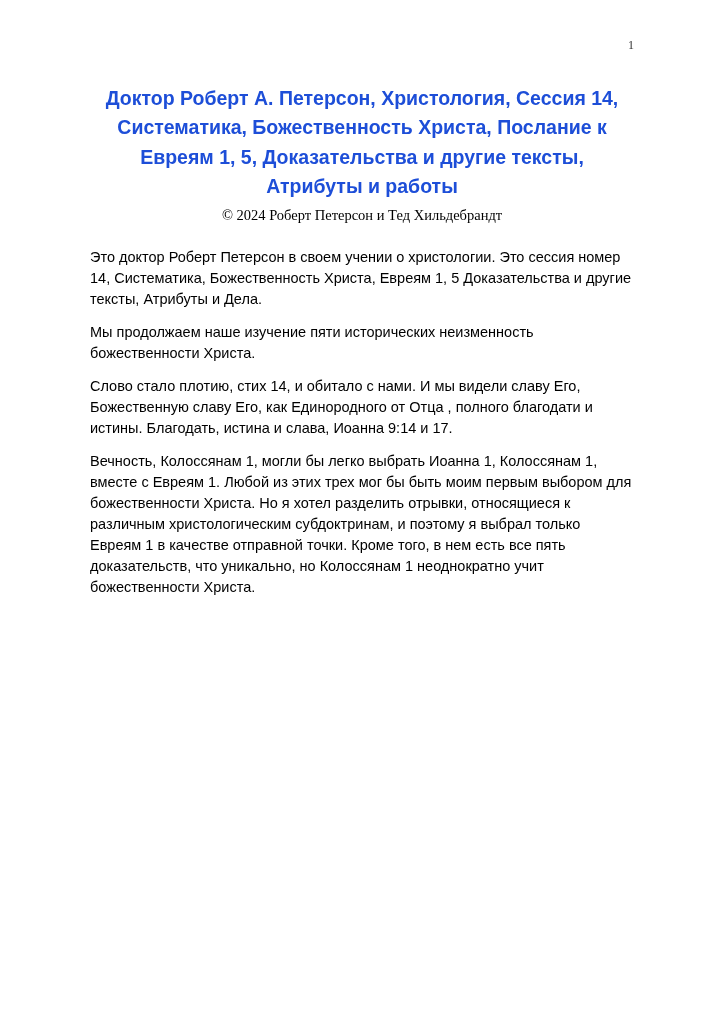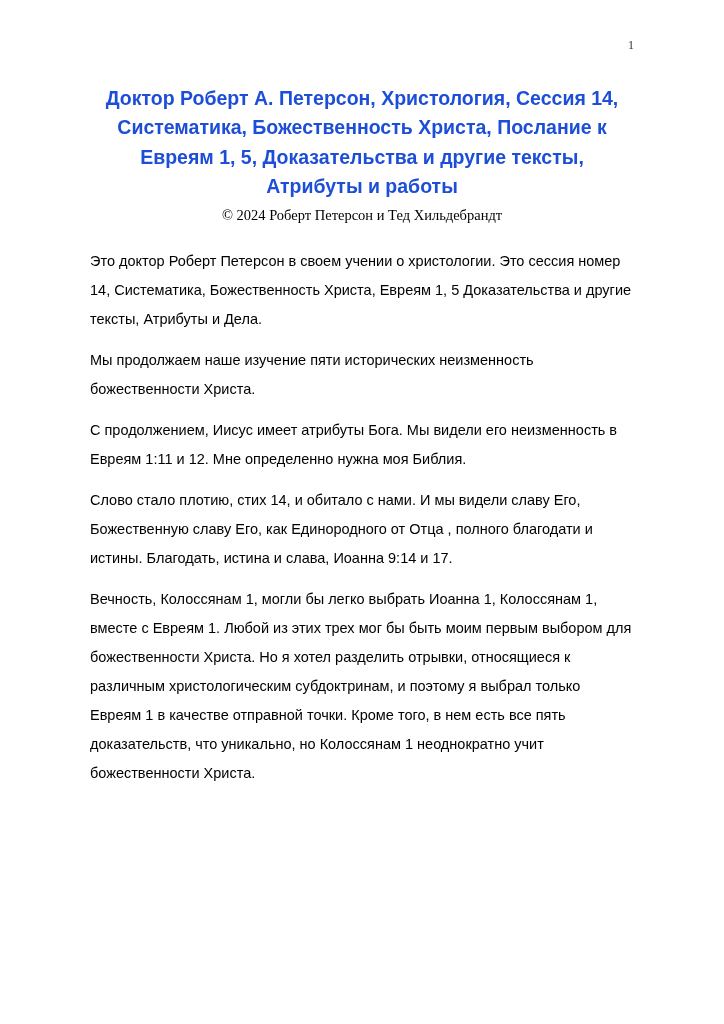--- a/index.html
+++ b/index.html
@@ -53,21 +53,21 @@
     font-family: "Liberation Serif", serif;
     font-size: 14.5px;
     line-height: 1.4;
     color: #000000;
   }
 
   .body-text {
     margin-top: 22px;
     font-family: "Liberation Sans", sans-serif;
     font-size: 14.5px;
-    line-height: 29px;
+    line-height: 21px;
     color: #000000;
     text-align: left;
   }
 
   .body-text p {
     margin: 0 0 12px 0;
   }
 </style>
 </head>
 <body>
@@ -80,19 +80,18 @@
     <h1 class="doc-title">
       <span class="title-line">Доктор Роберт А. Петерсон, Христология, Сессия 14,</span>
       <span class="title-line">Систематика, Божественность Христа, Послание к Евреям 1, 5, Доказательства и другие тексты, Атрибуты и работы</span>
     </h1>
 
     <div class="copyright">© 2024 Роберт Петерсон и Тед Хильдебрандт</div>
 
     <div class="body-text">
       <p>Это доктор Роберт Петерсон в своем учении о христологии. Это сессия номер 14, Систематика, Божественность Христа, Евреям 1, 5 Доказательства и другие тексты, Атрибуты и Дела.</p>
       <p>Мы продолжаем наше изучение пяти исторических неизменность божественности Христа.</p>
-      <p>С продолжением, Иисус имеет атрибуты Бога. Мы видели его неизменность в Евреям 1:11 и 12. Мне определенно нужна моя Библия.</p>
       <p>Слово стало плотию, стих 14, и обитало с нами. И мы видели славу Его, Божественную славу Его, как Единородного от Отца , полного благодати и истины. Благодать, истина и слава, Иоанна 9:14 и 17.</p>
       <p>Вечность, Колоссянам 1, могли бы легко выбрать Иоанна 1, Колоссянам 1, вместе с Евреям 1. Любой из этих трех мог бы быть моим первым выбором для божественности Христа. Но я хотел разделить отрывки, относящиеся к различным христологическим субдоктринам, и поэтому я выбрал только Евреям 1 в качестве отправной точки. Кроме того, в нем есть все пять доказательств, что уникально, но Колоссянам 1 неоднократно учит божественности Христа.</p>
     </div>
 
   </div>
 </div>
 
 </body></html>

